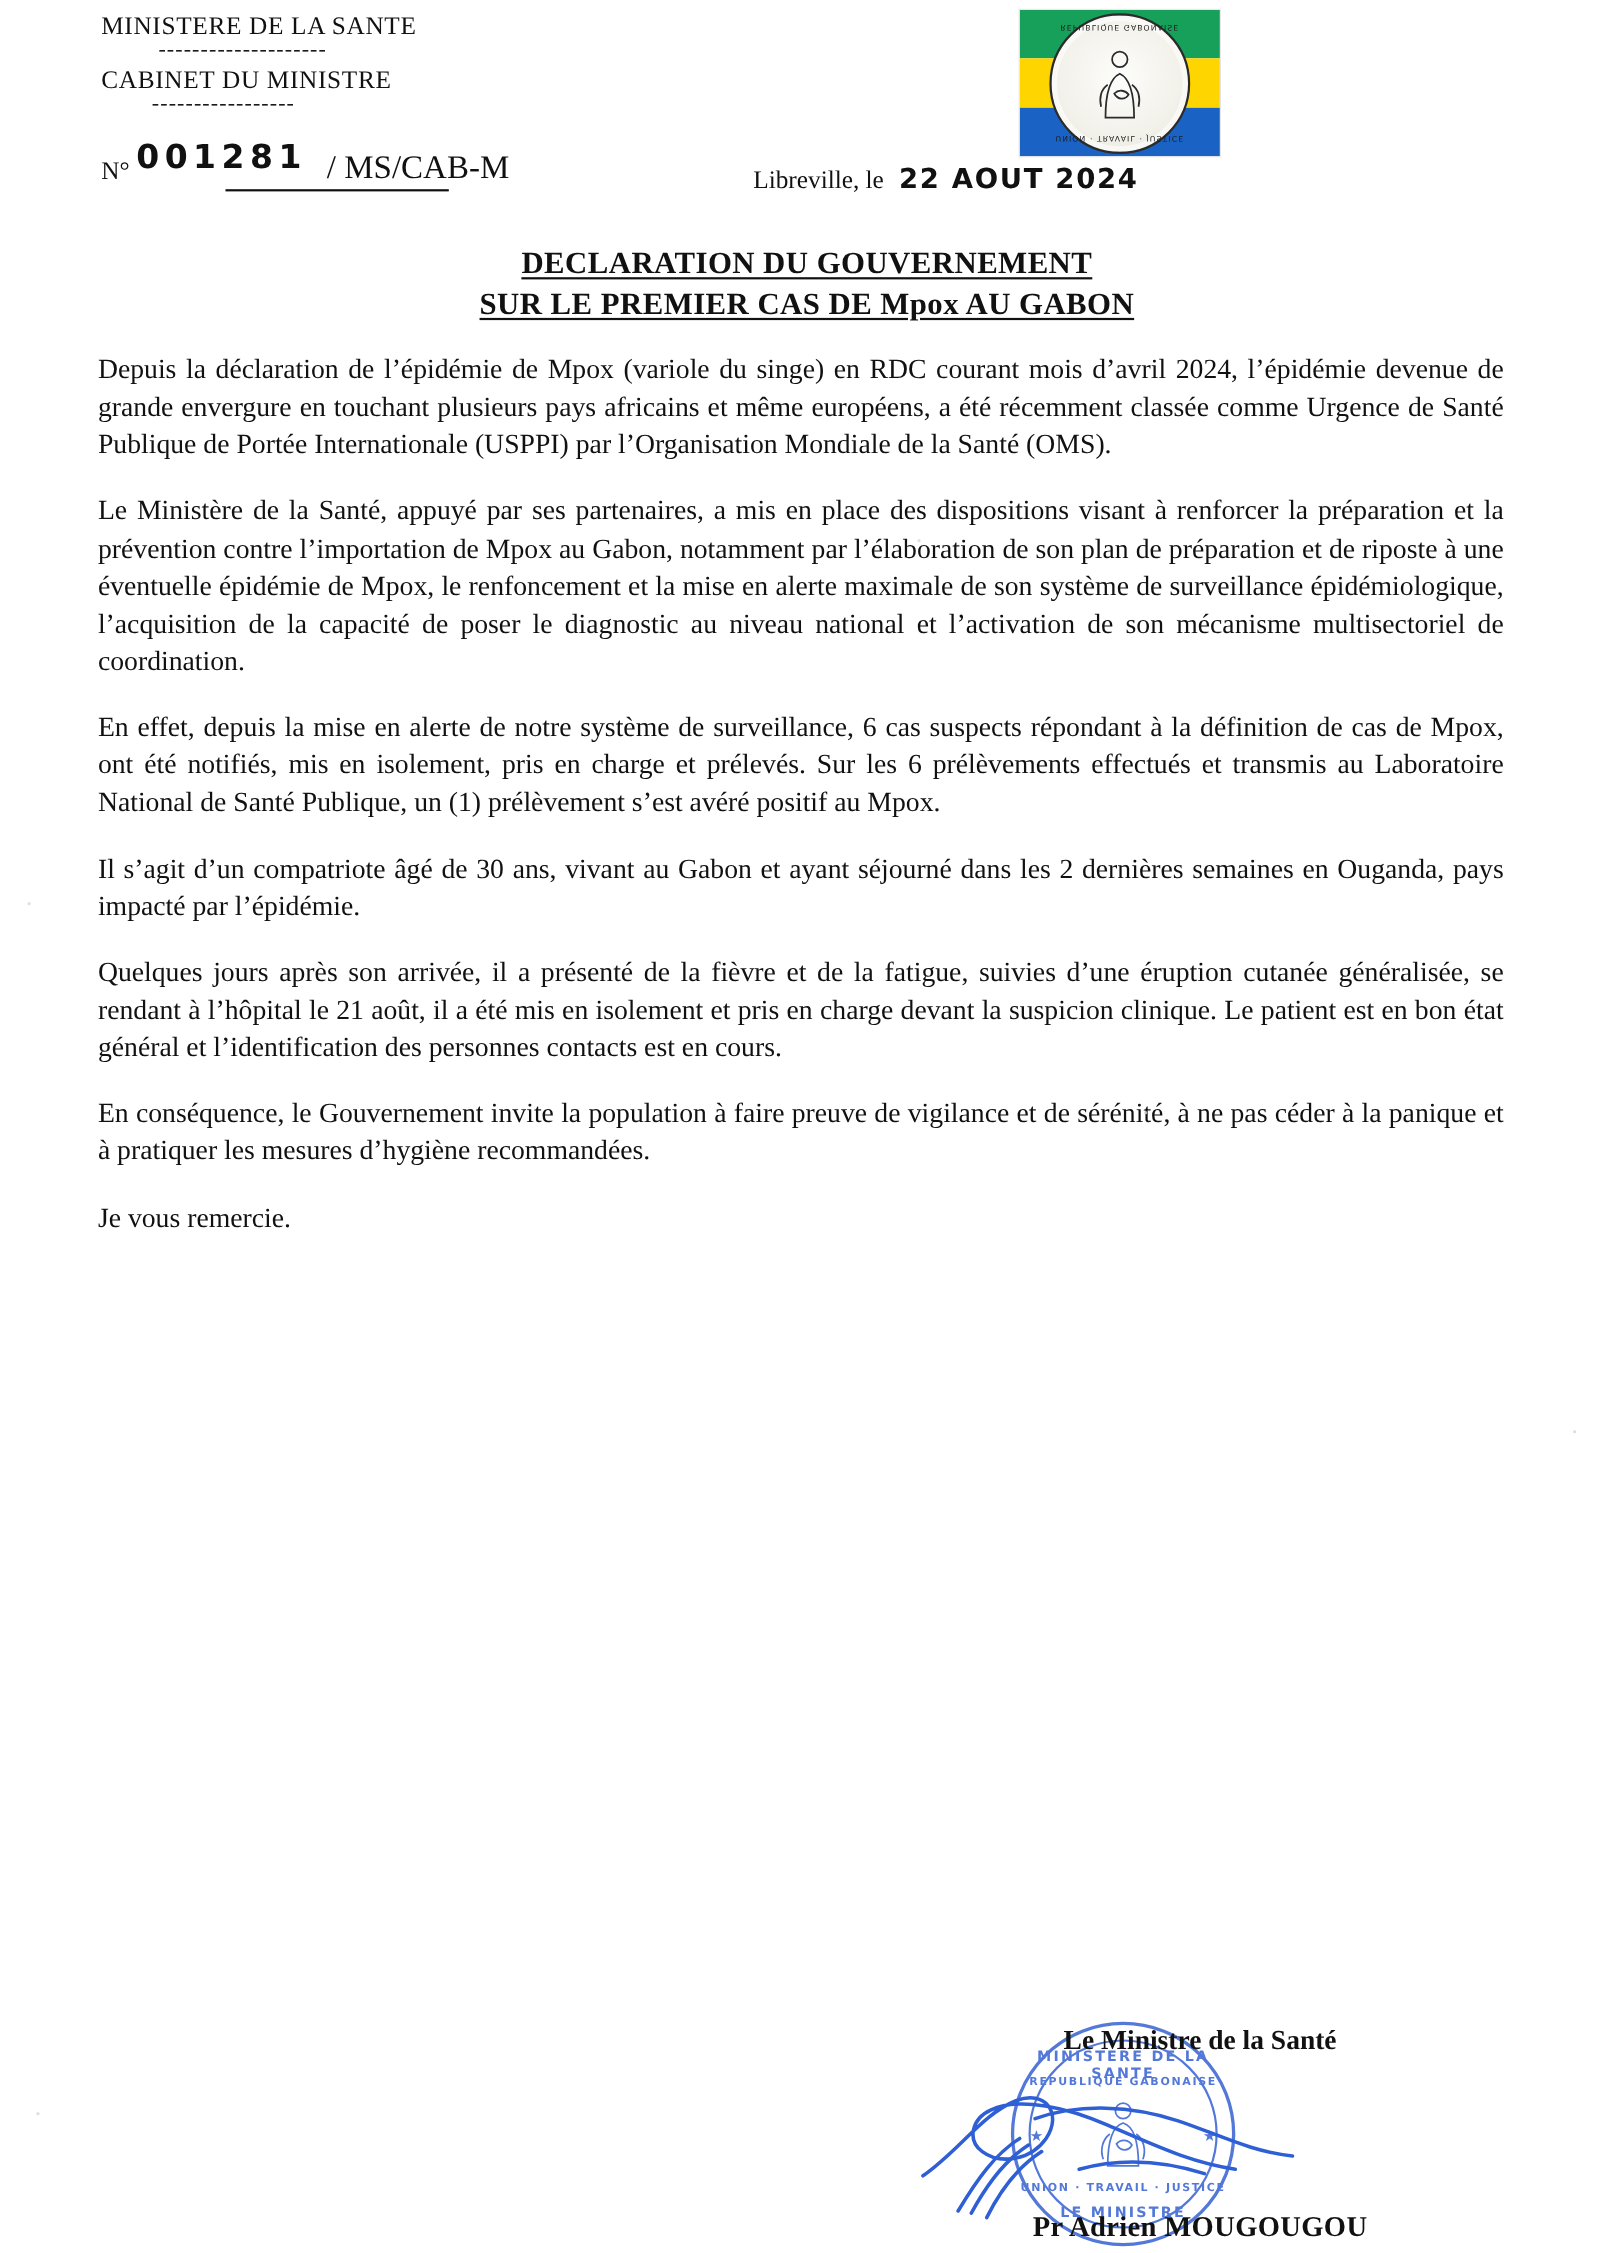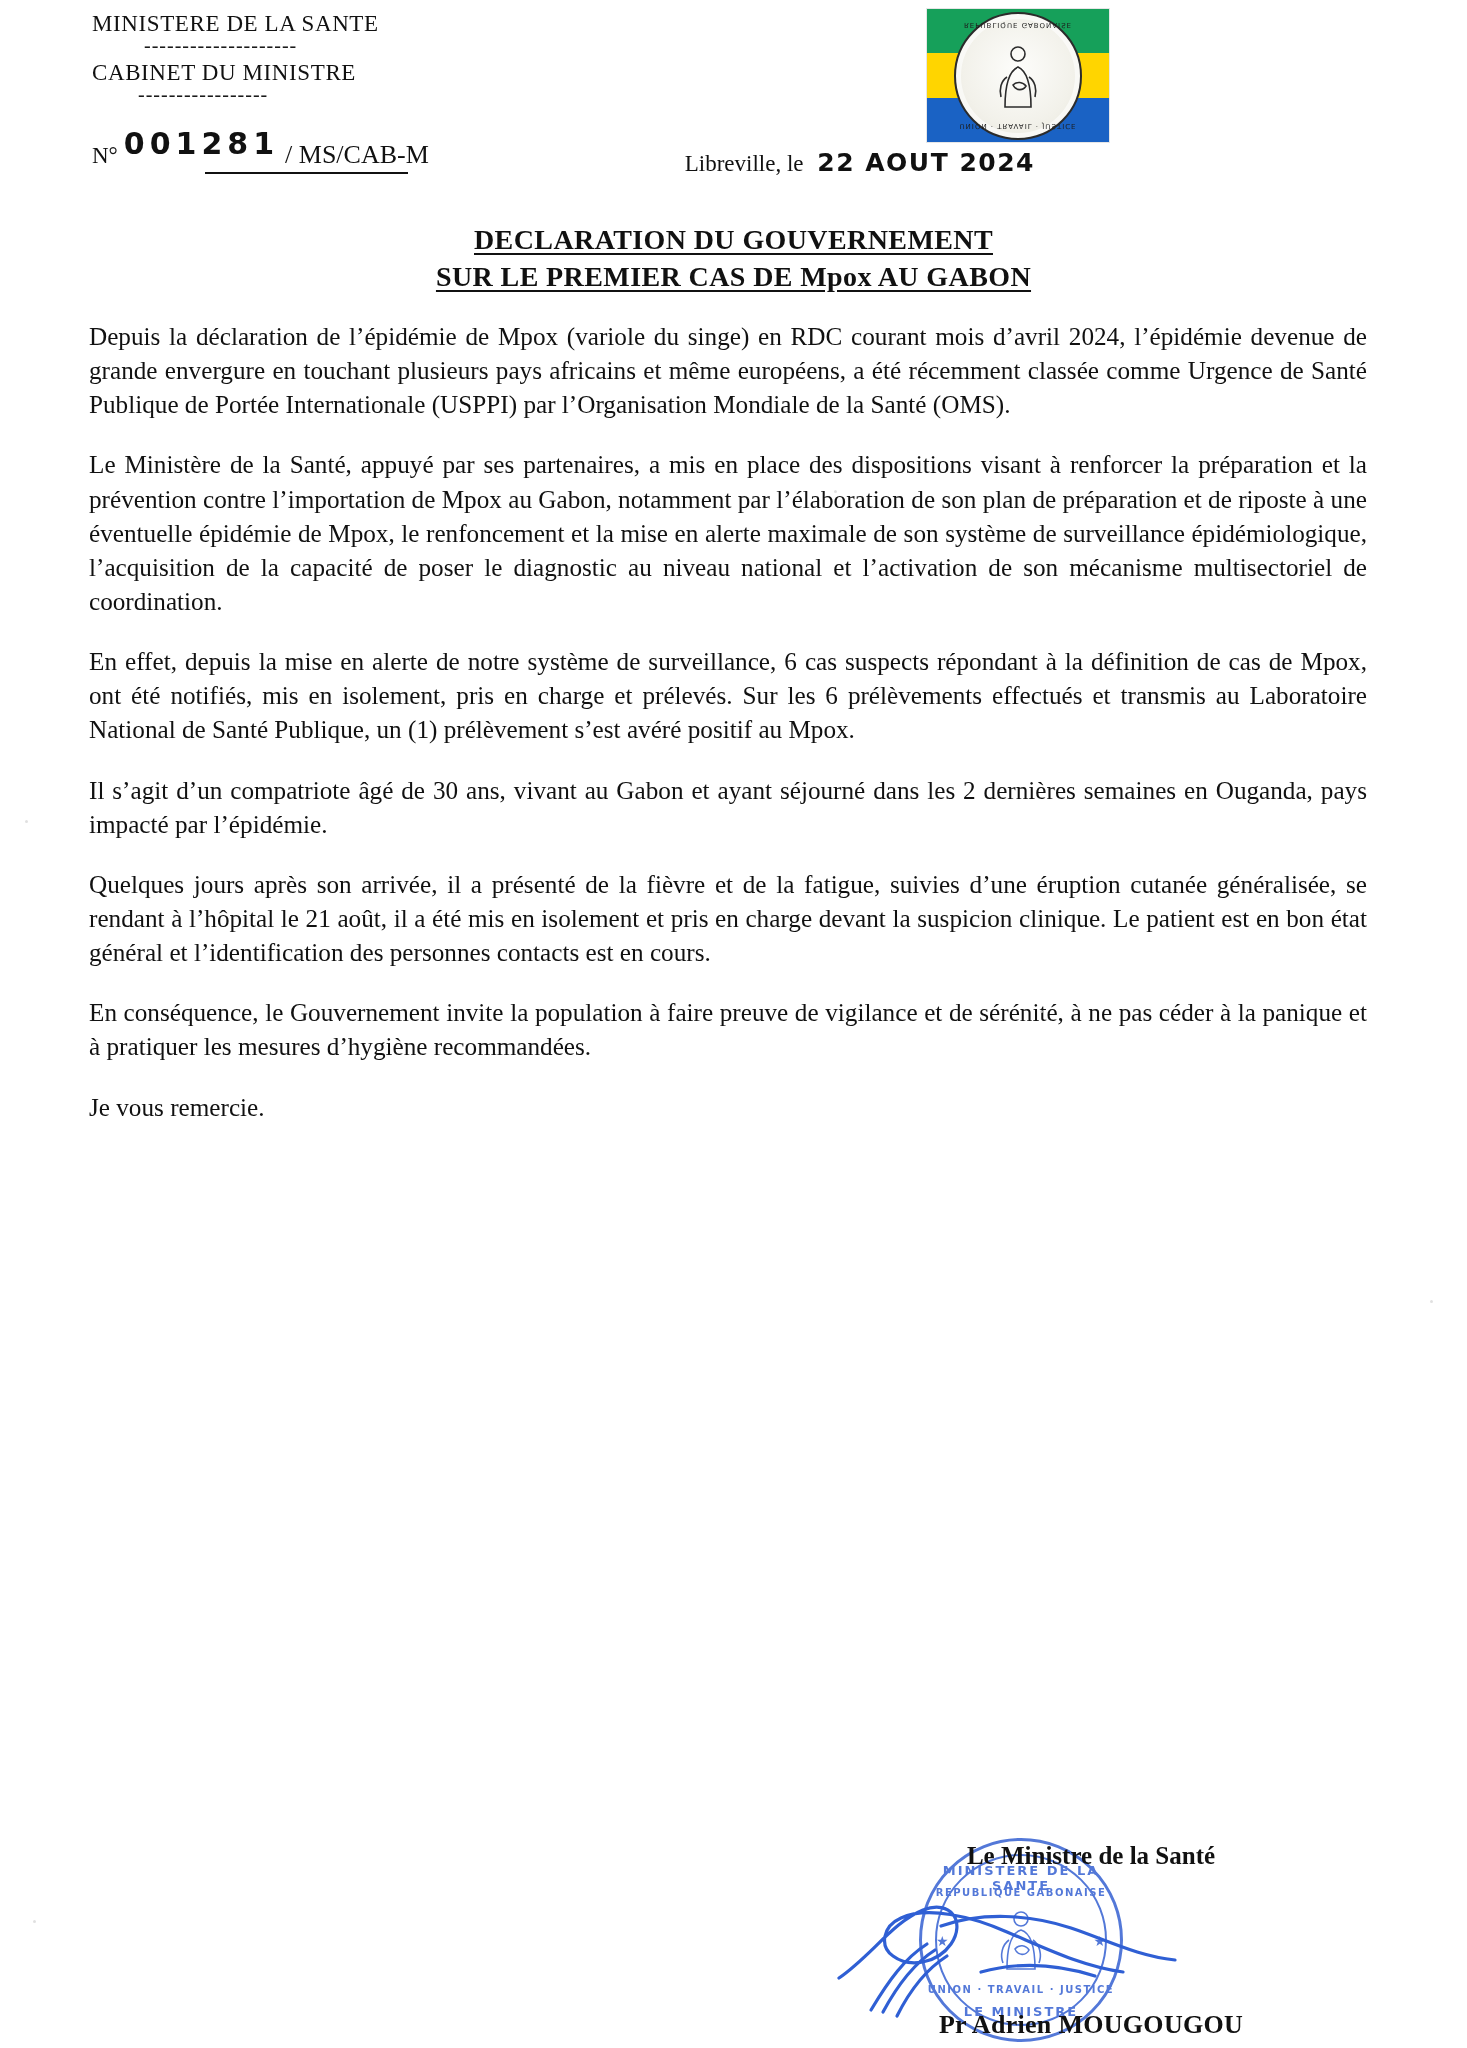--- a/index.html
+++ b/index.html
@@ -78,22 +78,22 @@
     left: 6px;
   }
   .ref-rule {
     position: absolute;
     left: 113px;
     top: 36px;
     width: 203px;
     border-bottom: 2px solid #111;
   }
   .ref-suffix {
-    font-size: 26px;
-    margin-left: 12px;
+    font-size: 30px;
+    margin-left: 24px;
     position: relative;
     top: -1px;
   }
 
   .place-date {
     position: absolute;
     right: 432px;
     top: 140px;
     white-space: nowrap;
     font-size: 23px;

